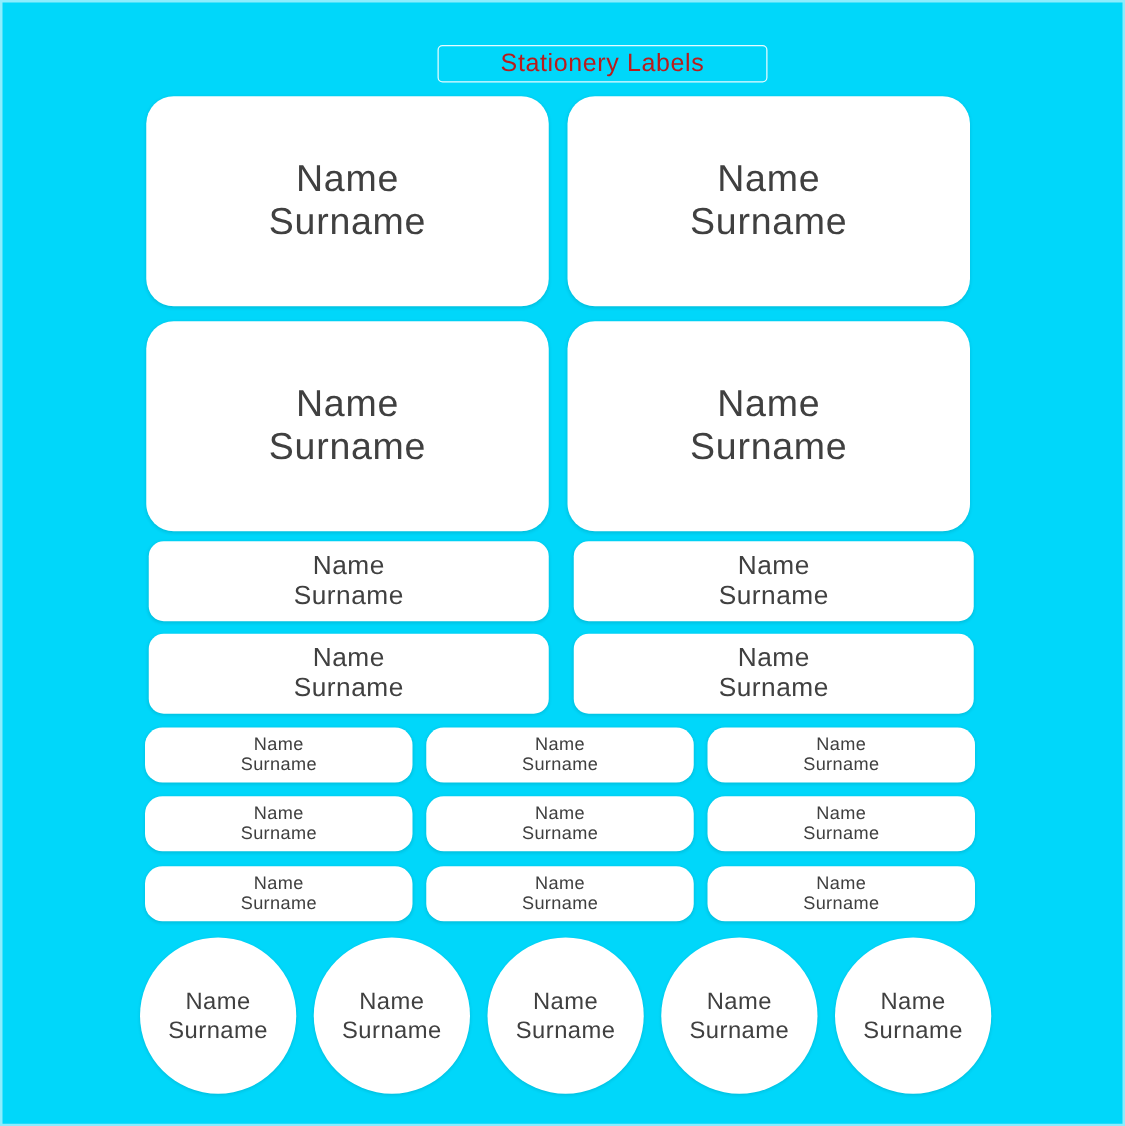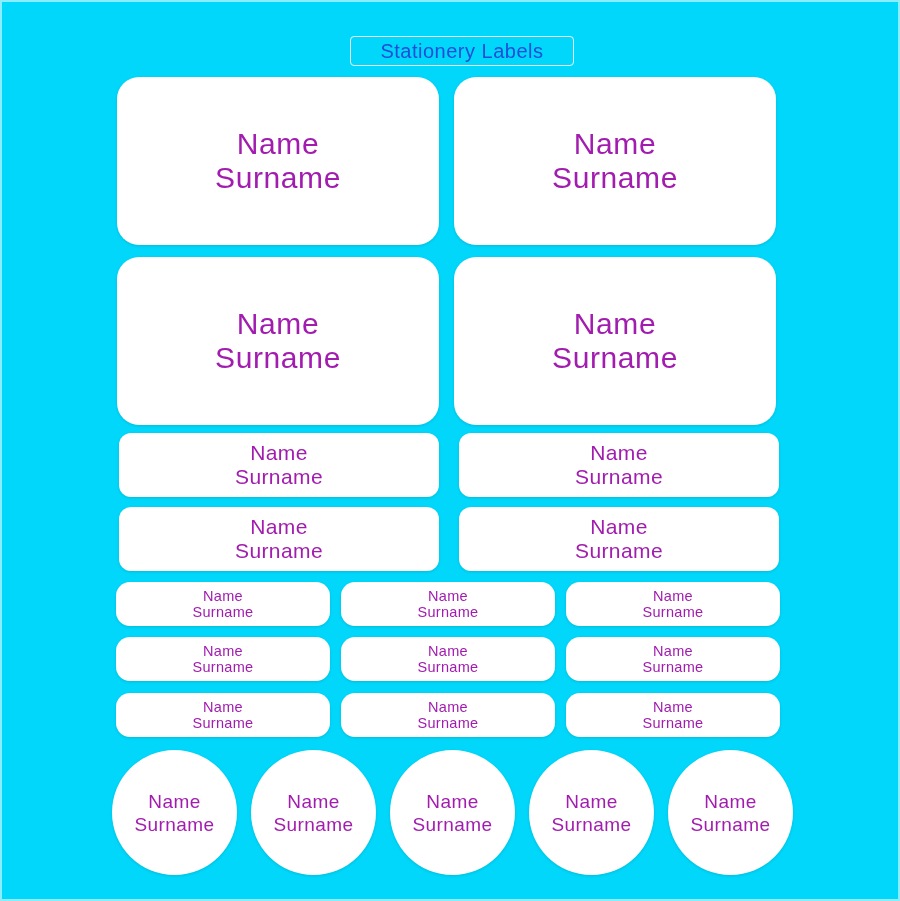--- a/index.html
+++ b/index.html
@@ -6,32 +6,32 @@
   .sheet{
     position:relative;
     width:900px;height:901px;
     box-sizing:border-box;
     background:#00d7fa;
     border:2px solid rgba(255,255,255,.55);
     overflow:hidden;
     font-family:"Liberation Sans",sans-serif;
   }
   .title-box{
-    position:absolute;top:34px;left:348px;width:224px;height:30px;
+    position:absolute;top:34px;left:348px;width:264px;height:30px;
     box-sizing:border-box;
     display:flex;align-items:center;justify-content:center;
     border:1px solid rgba(255,255,255,.9);
     border-radius:4px;
-    color:#1d4ed8;font-size:20px;font-weight:300;letter-spacing:.5px;
+    color:#b91c1c;font-size:20px;font-weight:300;letter-spacing:.5px;
     white-space:nowrap;
   }
   .row{position:absolute;display:flex;}
   .label{
     background:#ffffff;
-    color:#a21caf;
+    color:#404040;
     display:flex;flex-direction:column;align-items:center;justify-content:center;
     text-align:center;font-weight:300;
     box-shadow:0 1px 3px rgba(0,0,0,.12);
   }
   .label span{display:block;}
 
   .r-large{left:115px;gap:15px;}
   .large{width:322px;height:168px;border-radius:22px;font-size:30px;line-height:34px;letter-spacing:.6px;}
   .r-large-1{top:75px;}
   .r-large-2{top:255px;}

